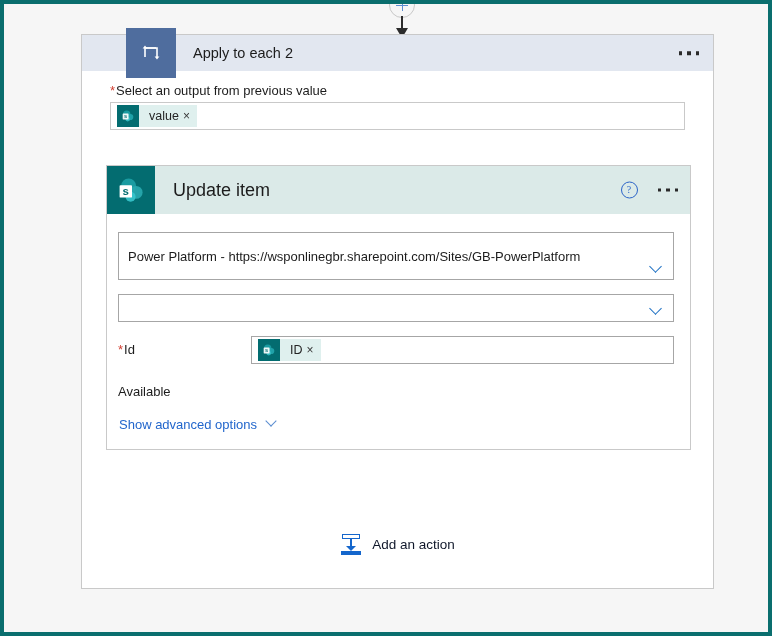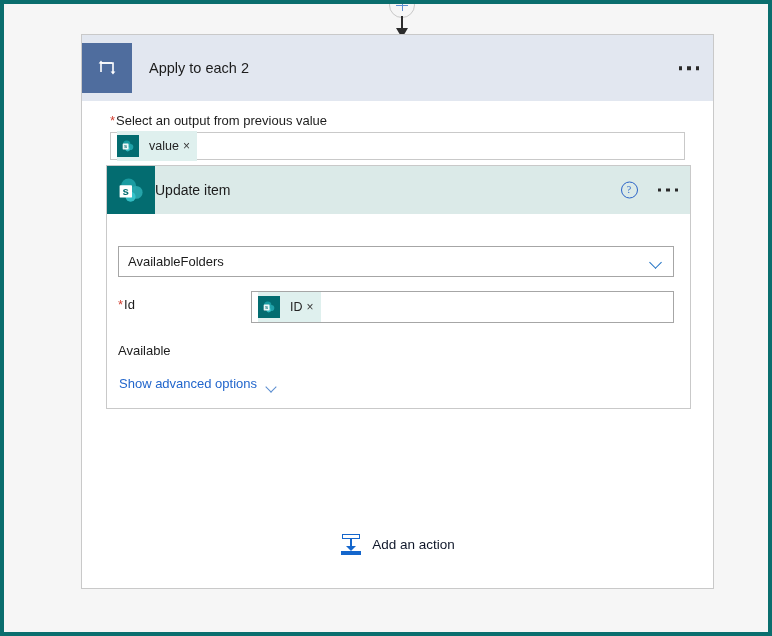--- a/index.html
+++ b/index.html
@@ -79,25 +79,26 @@
     position: absolute;
     left: 77px;
     top: 30px;
     width: 633px;
     height: 555px;
     background: #ffffff;
     border: 1px solid #c9c9c9;
     box-sizing: border-box;
   }
   .loop-header {
-    height: 66px;
+    height: 36px;
     background: #e2e7f0;
     display: flex;
     align-items: center;
     position: relative;
+    padding-left: 44px;
   }
   .loop-icon {
     width: 50px;
     height: 50px;
     background: #4f6d9e;
     display: flex;
     align-items: center;
     justify-content: center;
     flex: none;
   }
@@ -141,21 +142,21 @@
     border: 1px solid #c9c9c9;
     display: flex;
     align-items: center;
     box-sizing: border-box;
   }
 
   
   .token {
     display: inline-flex;
     align-items: center;
-    height: 30px;
+    height: 22px;
     background: #dff0ee;
     margin-left: 6px;
     justify-content: space-between;
   }
   .token-ico {
     width: 22px;
     height: 22px;
     background: #036c70;
     flex: none;
     display: flex;
@@ -196,21 +197,22 @@
   .sp-icon {
     width: 48px;
     height: 48px;
     background: #036c70;
     flex: none;
     display: flex;
     align-items: center;
     justify-content: center;
   }
   .action-title {
-    font-size: 14px;
+    margin-left: 18px;
+    font-size: 18px;
     color: #1c1c1c;
   }
   .header-actions {
     position: absolute;
     right: 12px;
     top: 50%;
     transform: translateY(-50%);
     display: flex;
     align-items: center;
     gap: 20px;
@@ -294,21 +296,21 @@
   }
 
   .advanced {
     padding: 2px 0 16px 12px;
   }
   .adv-link {
     font-size: 13px;
     color: #2266cc;
     cursor: pointer;
     display: inline-flex;
-    align-items: flex-end;
+    align-items: flex-start;
     gap: 9px;
   }
   .adv-chev {
     position: relative;
     width: 11px;
     height: 8px;
     display: inline-block;
   }
   .adv-chev::before {
     content: "";
@@ -442,25 +444,28 @@
           <i></i>
             <i></i>
             <i></i>
         </div>
       </div>
     </div>
 
     <div class="action-body">
 
       <div class="field-row">
+        <div class="field-control tall">
+          <span class="field-value">Power Platform - https://wsponlinegbr.sharepoint.com/Sites/GB-PowerPlatform</span>
+          <span class="chev"></span>
+        </div>
       </div>
 
       <div class="field-row">
         <div class="field-control">
-          <span class="field-value">AvailableFolders</span>
           <span class="chev"></span>
         </div>
       </div>
 
       <div class="field-row">
         <div class="field-label">
           <span class="req-star">*</span><span>Id</span>
         </div>
         <div class="field-control plain">
           <span class="token">

